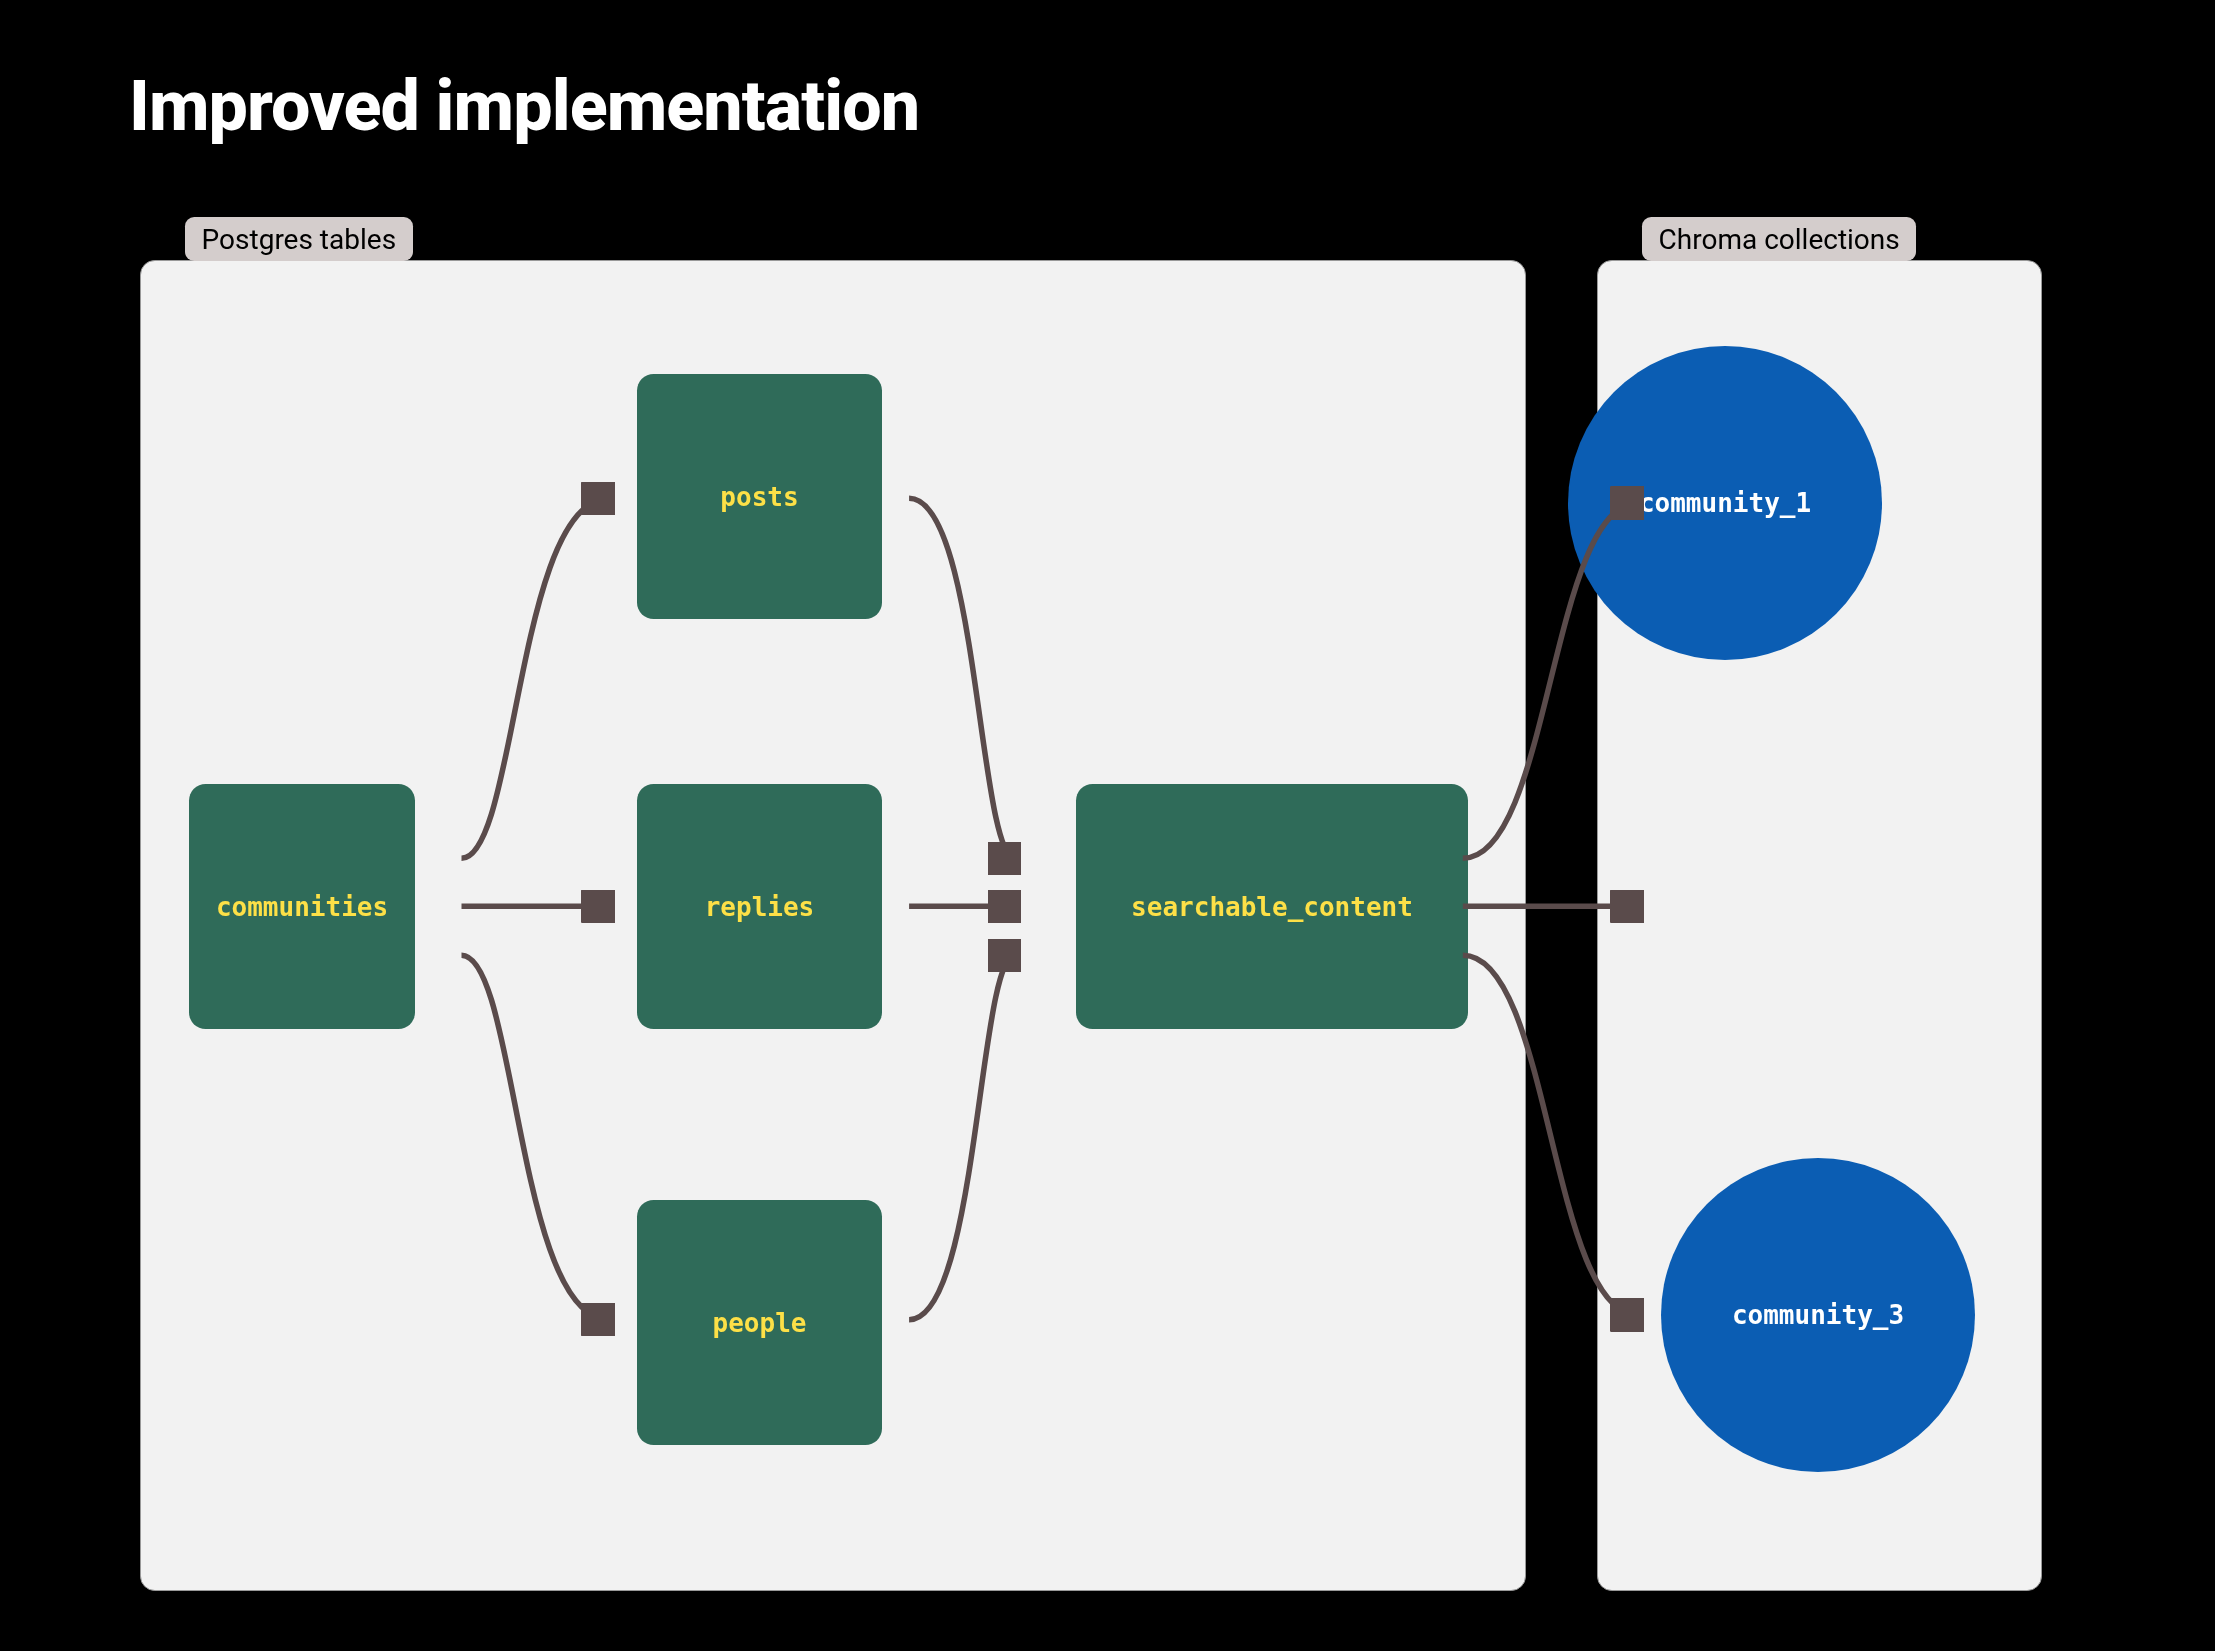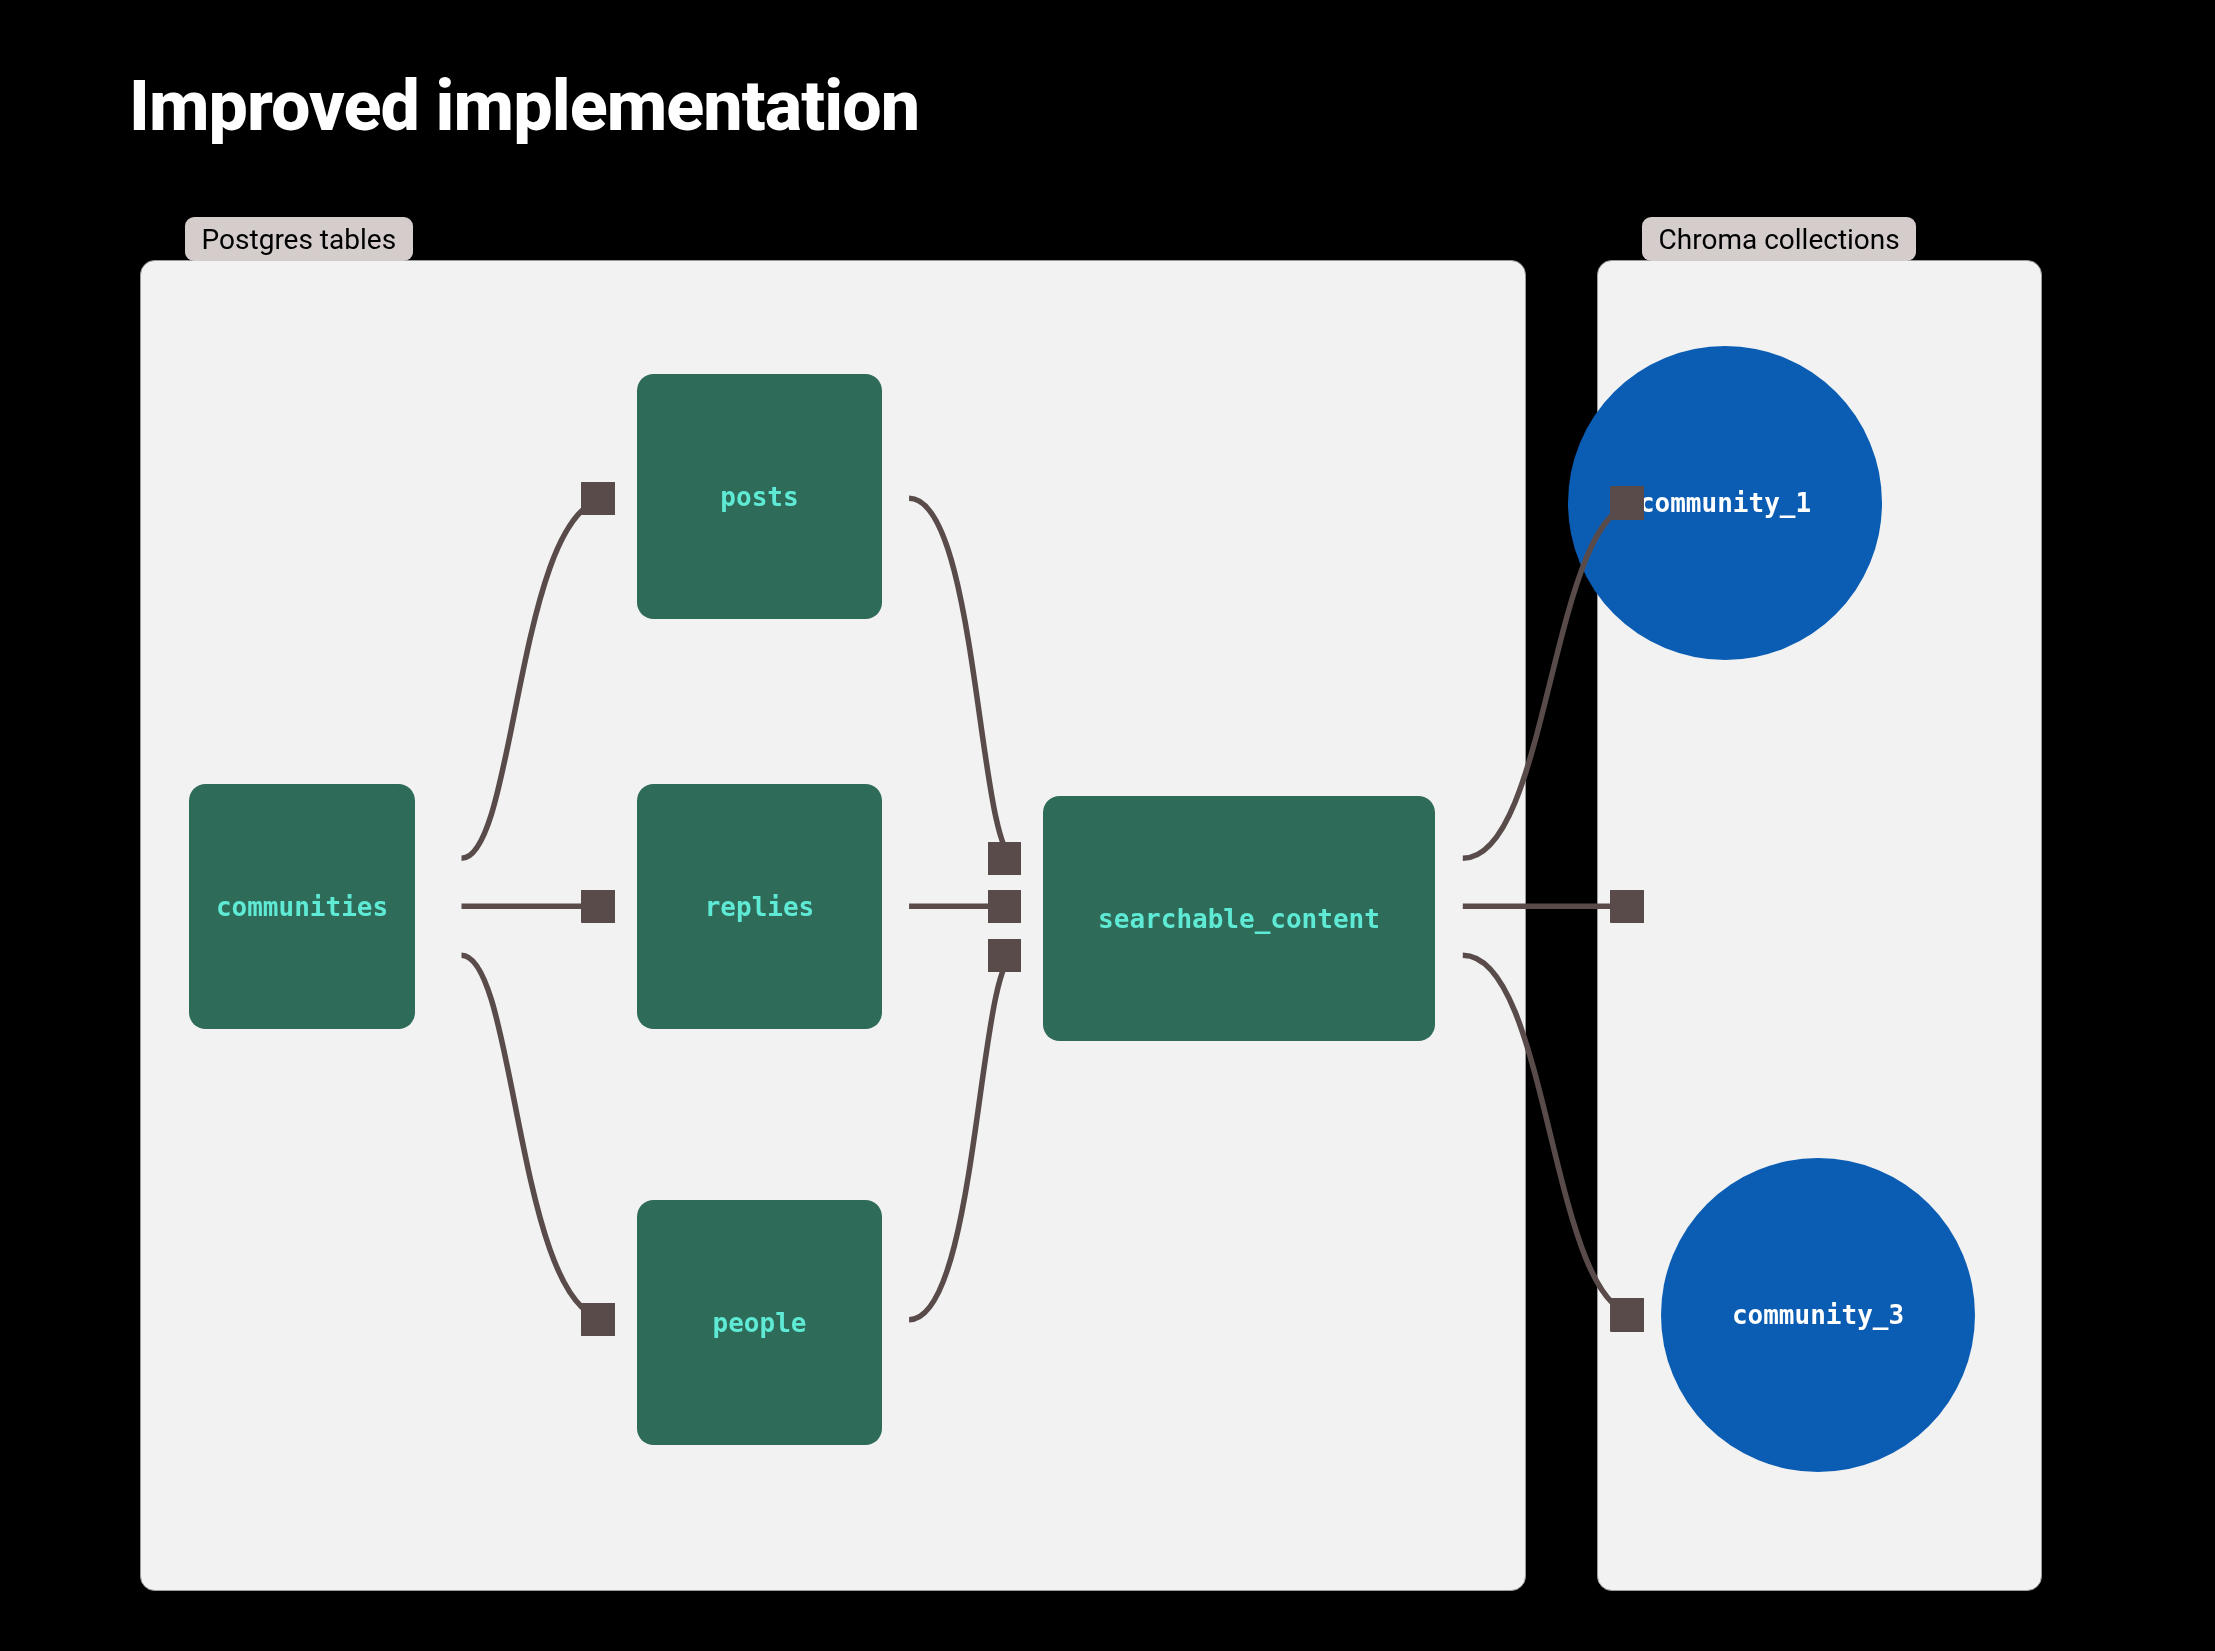--- a/index.html
+++ b/index.html
@@ -44,34 +44,34 @@
   .panel-postgres .panel-label { left: 140px; top: 217px; }
   .panel-postgres .panel-body  { left: 140px; top: 260px; width: 1384px; height: 1329px; }
 
   .panel-chroma .panel-label { left: 1597px; top: 217px; }
   .panel-chroma .panel-body  { left: 1597px; top: 260px; width: 443px; height: 1329px; }
 
   
   .tbl {
     position: absolute;
     background: #2f6b59;
-    color: #5eead4;
+    color: #fde047;
     border-radius: 16.6px;
     display: flex;
     align-items: center;
     justify-content: center;
     font-family: ui-monospace, "SFMono-Regular", Menlo, Consolas, monospace;
     font-weight: 700;
     font-size: 26px;
   }
   .tbl-communities { left: 189px; top: 784px;  width: 226px; height: 245px; }
   .tbl-posts       { left: 637px; top: 374px;  width: 245px; height: 245px; }
   .tbl-replies     { left: 637px; top: 784px;  width: 245px; height: 245px; }
   .tbl-people      { left: 637px; top: 1200px; width: 245px; height: 245px; }
-  .tbl-searchable  { left: 1043px; top: 784px; width: 392px; height: 245px; margin-top: 12px; }
+  .tbl-searchable  { left: 1076px; top: 784px; width: 392px; height: 245px; }
 
   
   .coll {
     position: absolute;
     background: #0b5db3;
     border-radius: 50%;
     color: #fff;
     display: flex;
     align-items: center;
     justify-content: center;

